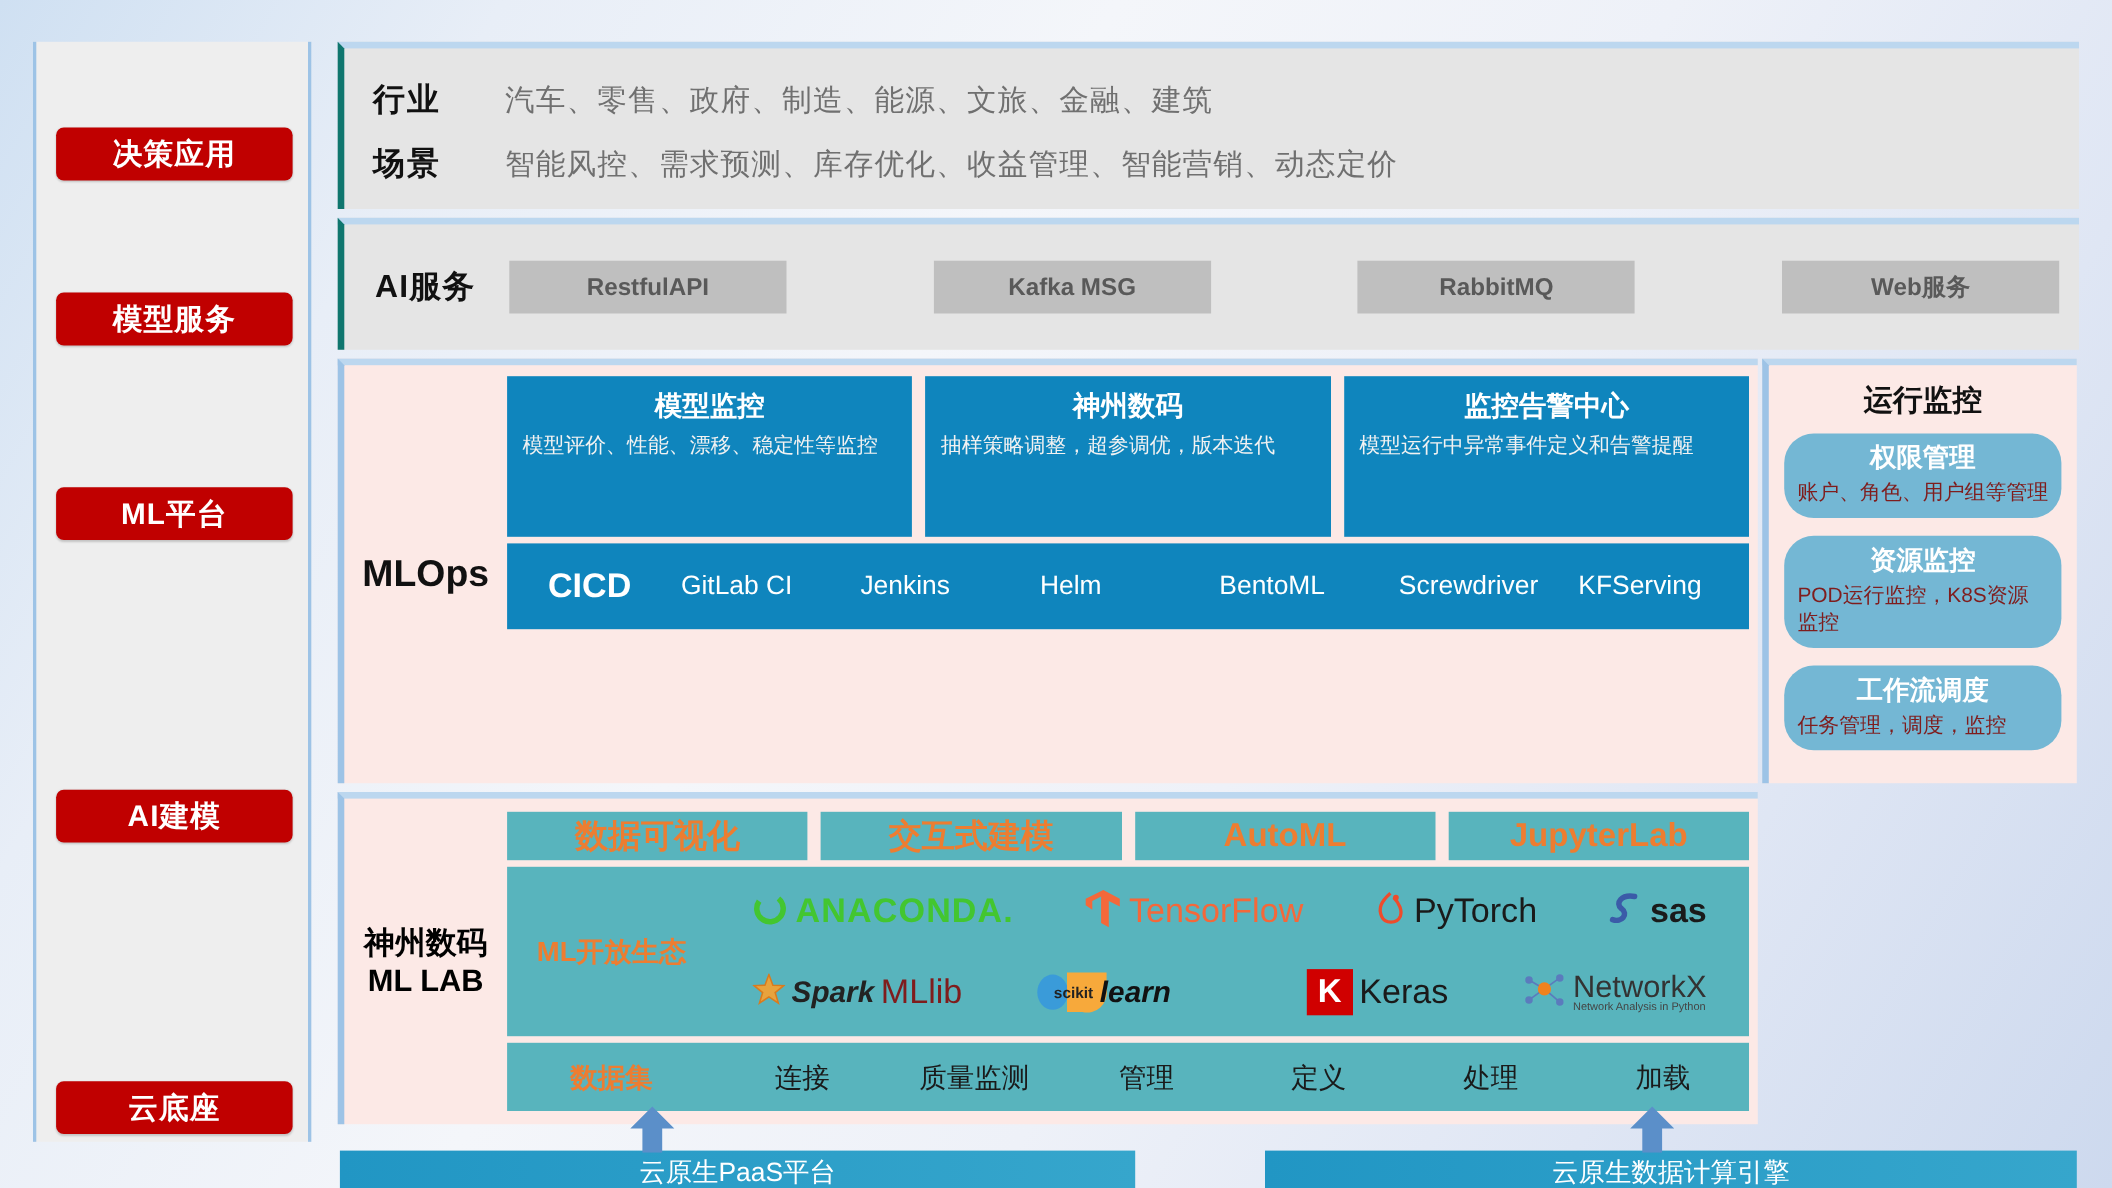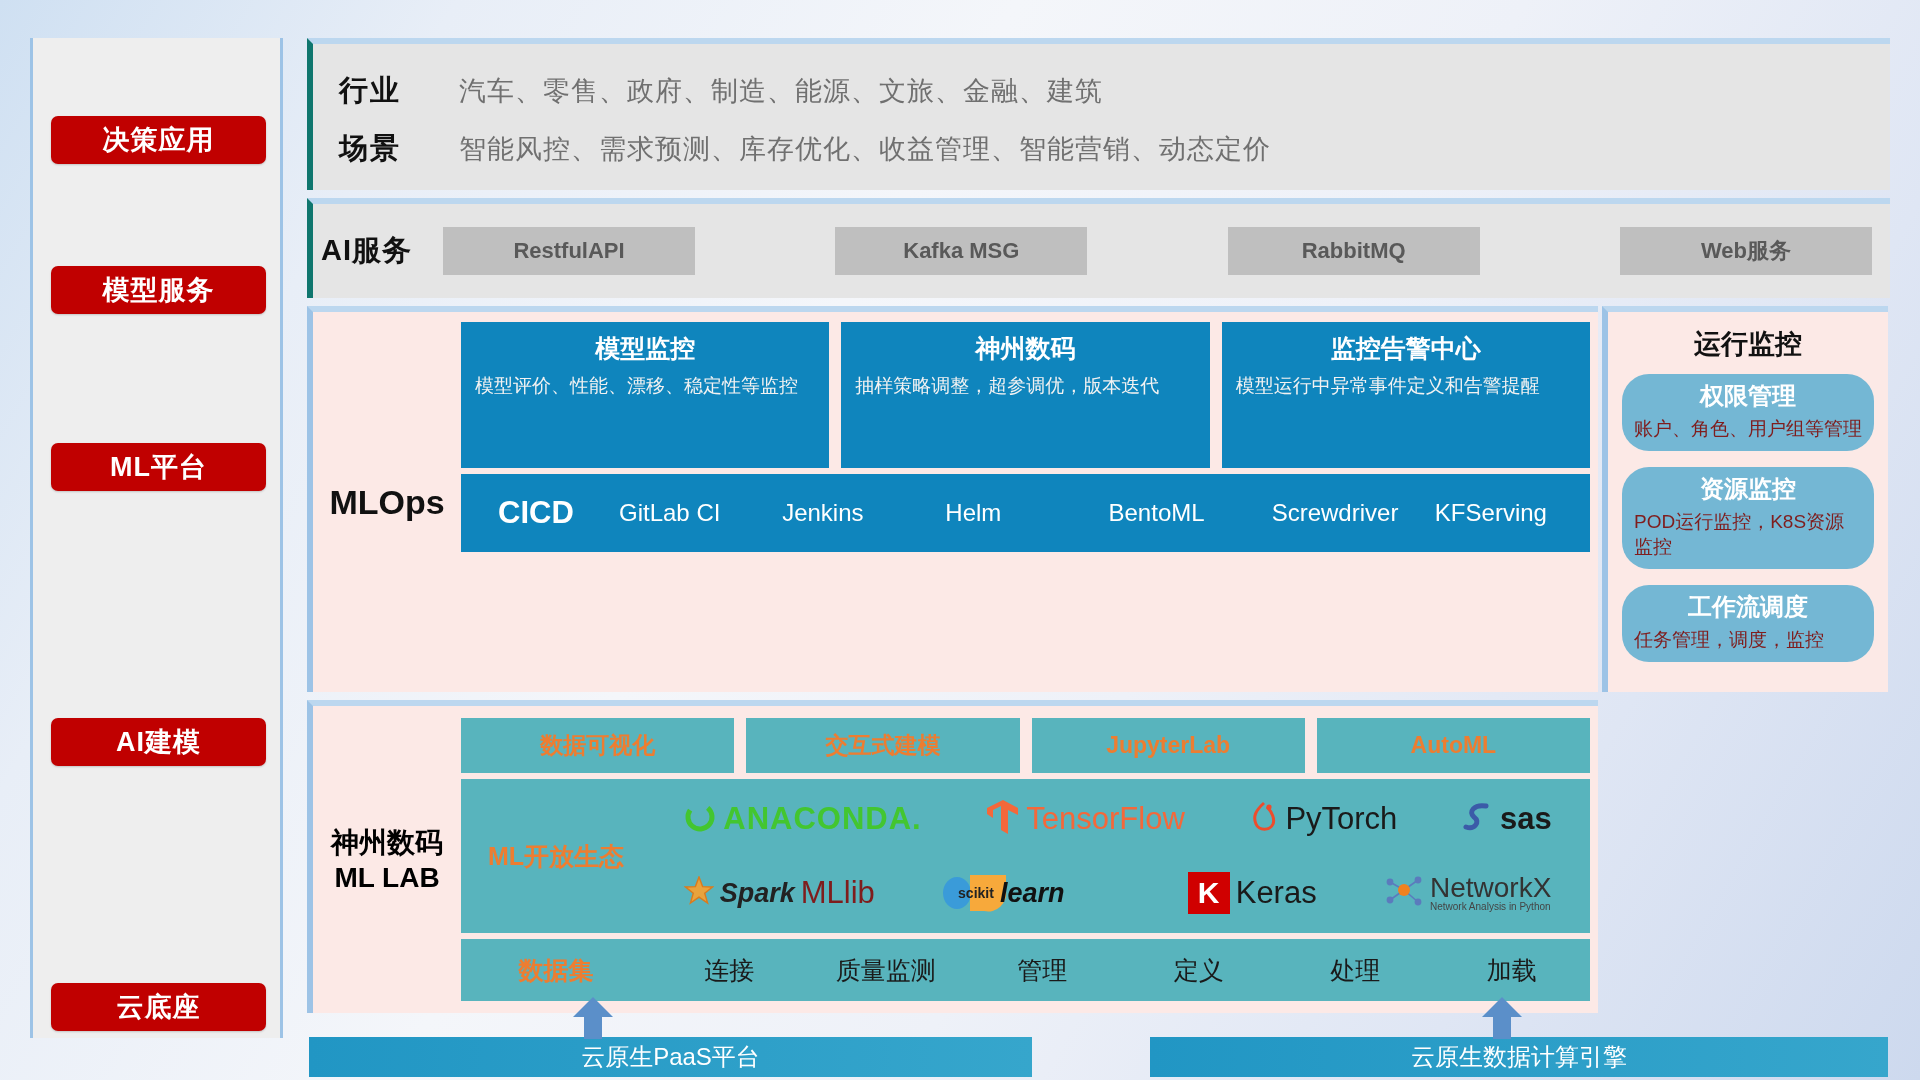--- a/index.html
+++ b/index.html
@@ -48,21 +48,21 @@
   
   #band-industry { height: 152px; padding: 18px 14px 12px 26px; }
   .kv-row { display: flex; align-items: center; height: 58px; }
   .kv-key {
     width: 120px; font-size: 29px; font-weight: bold; color: #111;
     letter-spacing: 2px; flex: 0 0 120px;
   }
   .kv-val { font-size: 27px; color: #707070; letter-spacing: 1px; }
 
   
-  #band-ai { height: 100px; margin-top: 8px; display: flex; align-items: center; padding-left: 8px; }
+  #band-ai { height: 120px; margin-top: 8px; display: flex; align-items: center; padding-left: 28px; }
   #ai-label { width: 122px; flex: 0 0 122px; font-size: 29px; font-weight: bold; color: #111; letter-spacing: 1px;}
   #ai-items { flex: 1; display: flex; gap: 0; justify-content: space-between; padding-right: 18px; }
   .ai-chip {
     width: 252px; height: 48px; background: #bfbfbf; color: #595959;
     font-size: 22px; font-weight: bold;
     display: flex; align-items: center; justify-content: center;
   }
 
   
   #band-mlops { margin-top: 8px; display: flex; }
@@ -99,21 +99,21 @@
   .monitor-card-desc { font-size: 19px; line-height: 1.32; color: #7f1d1d; }
 
   
   #band-lab { margin-top: 8px; display: flex; }
   #lab-left { width: 1291px; flex: 0 0 1291px; background: #fce9e6; border-left: 6px solid #9dc3e6; border-top: 6px solid #bcd7ef; padding: 12px 8px 12px 0; display: flex; }
   #lab-label { width: 148px; flex: 0 0 148px; display: flex; flex-direction: column; align-items: center; justify-content: center;
                font-size: 28px; font-weight: bold; color: #000000; line-height: 1.25; }
   #lab-body { flex: 1; }
   #lab-tabs { display: flex; gap: 12px; }
   .lab-tab {
-    flex: 1; height: 55px; background: #58b4bd; color: #ed7d31; font-size: 23px; font-weight: bold;
+    flex: 1; height: 44px; background: #58b4bd; color: #ed7d31; font-size: 30px; font-weight: bold;
     display: flex; align-items: center; justify-content: center;
   }
   #eco-row { margin-top: 6px; height: 154px; background: #58b4bd; display: flex; align-items: center; }
   #eco-label { width: 190px; flex: 0 0 190px; text-align: center; color: #ed7d31; font-size: 25px; font-weight: bold; }
   #eco-logos { flex: 1; display: flex; flex-direction: column; justify-content: center; gap: 2px; padding-right: 6px; }
   .logo-line { display: flex; align-items: center; justify-content: space-around; height: 72px; }
   .logo { display: flex; align-items: center; gap: 6px; }
   .logo-text { font-size: 31px; white-space: nowrap; }
 
   #dataset-row { margin-top: 6px; height: 62px; background: #58b4bd; display: flex; align-items: center; }
@@ -237,22 +237,22 @@
   <div id="band-lab">
     <div id="lab-left">
       <div id="lab-label">
         <span>神州数码</span>
         <span>ML LAB</span>
       </div>
       <div id="lab-body">
         <div id="lab-tabs">
           <div class="lab-tab">数据可视化</div>
           <div class="lab-tab">交互式建模</div>
+          <div class="lab-tab">AutoML</div>
           <div class="lab-tab">JupyterLab</div>
-          <div class="lab-tab">AutoML</div>
         </div>
 
         <div id="eco-row">
           <div id="eco-label">ML开放生态</div>
           <div id="eco-logos">
 
             <div class="logo-line">
               <div class="logo">
                 <span>
                   <svg width="34" height="34" viewBox="0 0 34 34">

